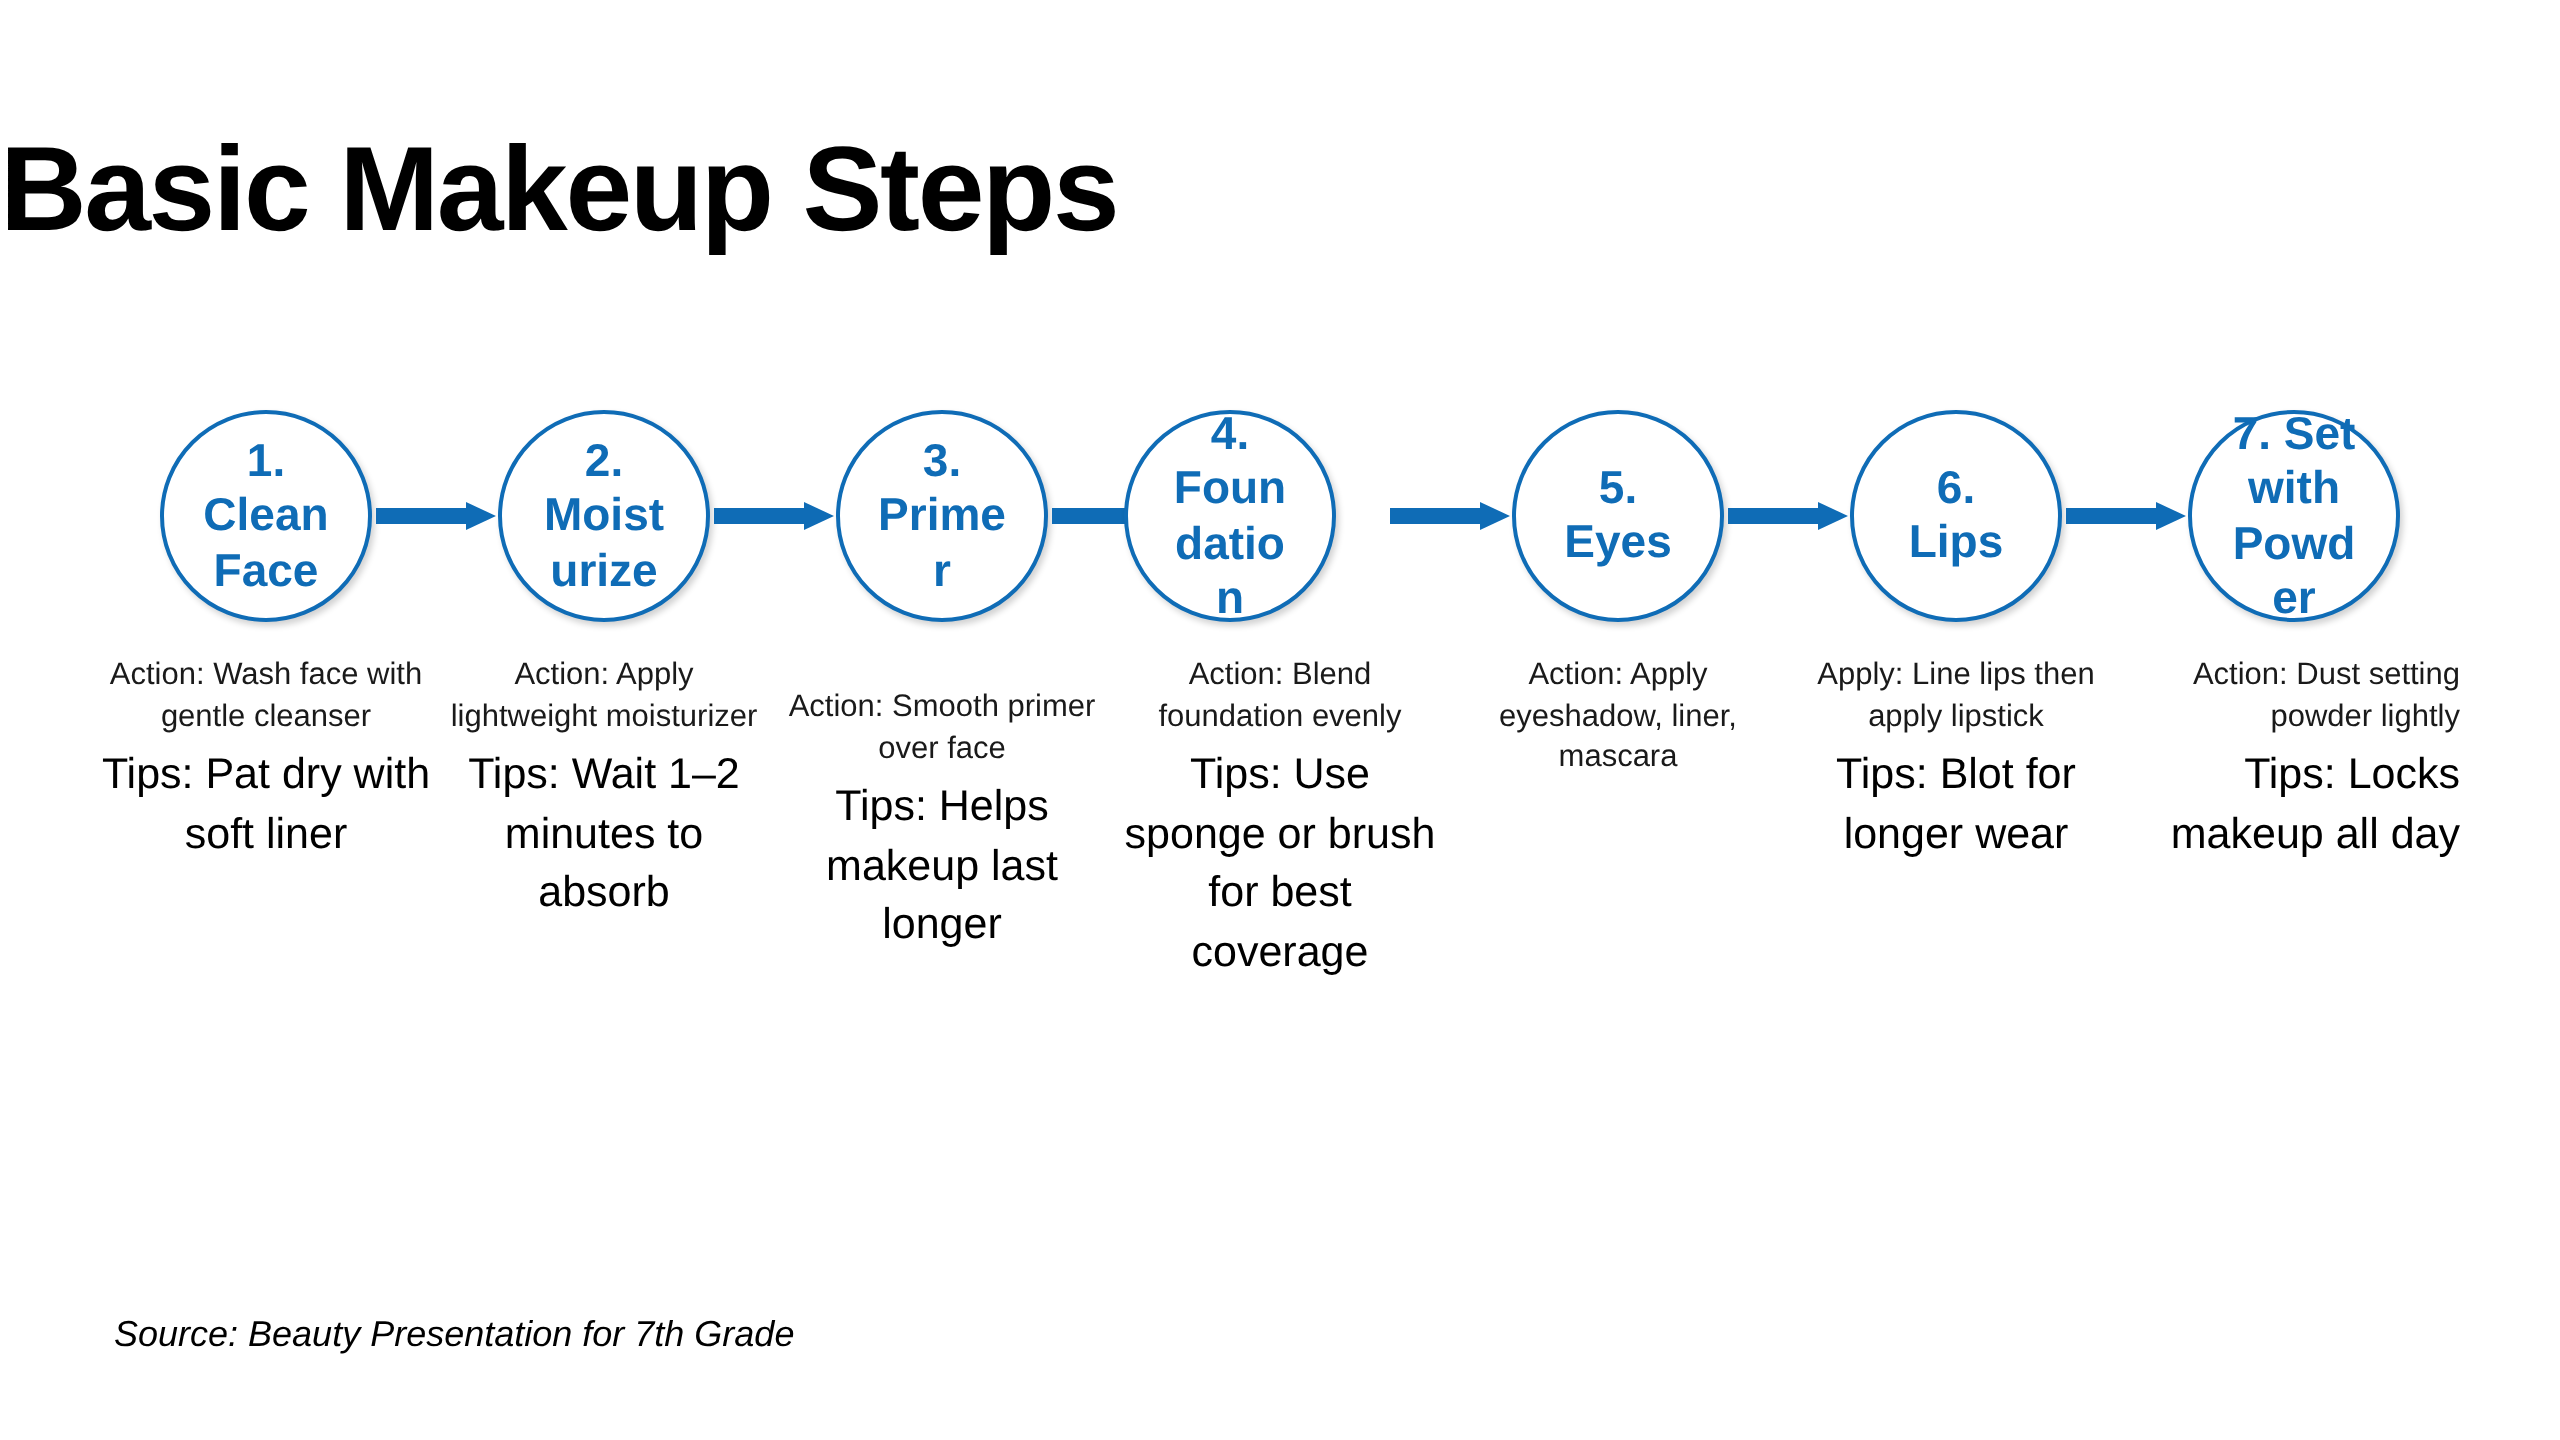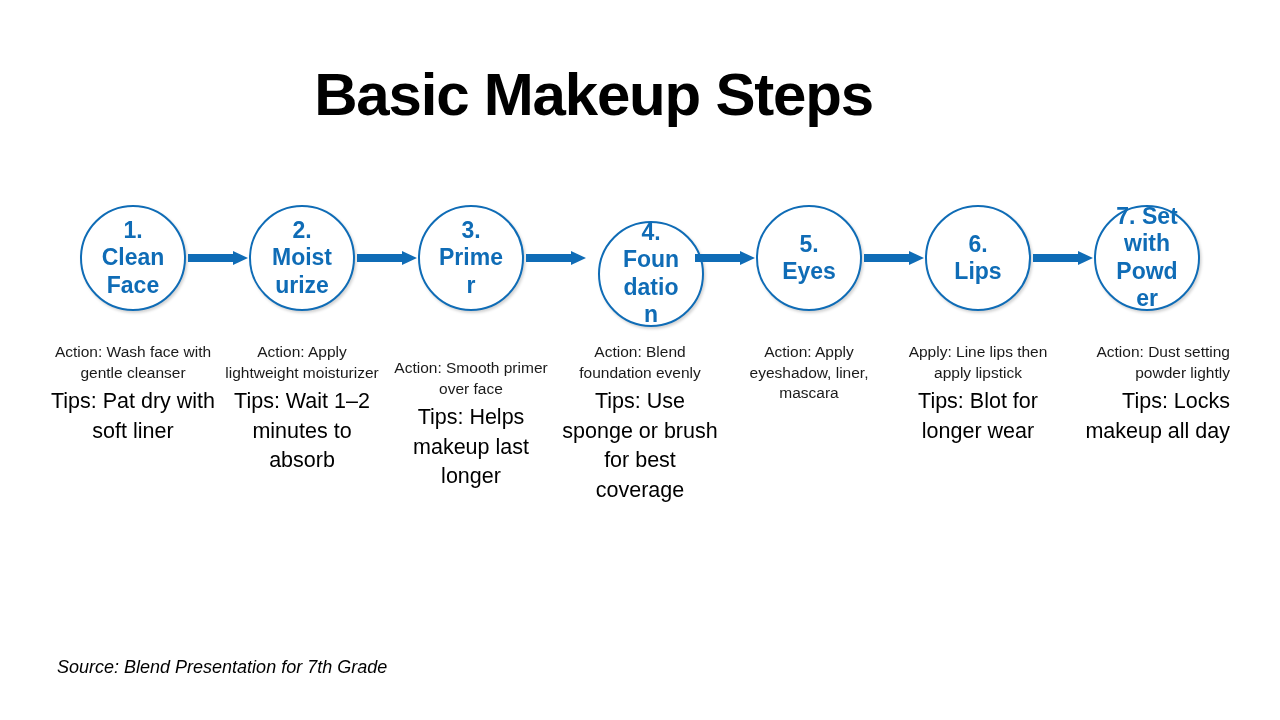--- a/index.html
+++ b/index.html
@@ -15,21 +15,20 @@
     color: #000000;
     position: relative;
   }
 
   
   .slide-title {
     position: absolute;
     top: 62px;
     left: 0;
     width: 1187px;
-    text-align: center;
     font-size: 60px;
     font-weight: 700;
     letter-spacing: -1.2px;
     color: #000000;
     line-height: 1.1;
   }
 
   
   .flow-row {
     position: absolute;
@@ -98,21 +97,21 @@
     width: 0;
     height: 0;
     border-top: 7px solid transparent;
     border-bottom: 7px solid transparent;
     border-left: 15px solid #0F6CB6;
   }
 
   
   .captions {
     position: absolute;
-    top: 342px;
+    top: 328px;
     left: 0;
     width: 1280px;
     height: 230px;
   }
   .caption-col {
     position: absolute;
     top: 0;
     width: 166px;
     text-align: center;
   }
@@ -161,21 +160,21 @@
       <div class="head"></div>
     </div>
     <div class="step-node" style="left: 338px;">
       <div class="step-circle"></div>
       <div class="step-label">3. Primer</div>
     </div>
     <div class="step-arrow" style="left: 446px;">
       <div class="shaft"></div>
       <div class="head"></div>
     </div>
-    <div class="step-node" style="left: 518px; margin-top: 16px;">
+    <div class="step-node" style="left: 482px;">
       <div class="step-circle"></div>
       <div class="step-label">4. Foundation</div>
     </div>
     <div class="step-arrow" style="left: 615px;">
       <div class="shaft"></div>
       <div class="head"></div>
     </div>
     <div class="step-node" style="left: 676px;">
       <div class="step-circle"></div>
       <div class="step-label">5. Eyes</div>
@@ -221,13 +220,13 @@
     <div class="caption-col" style="left: 895px;">
       <div class="caption-action">Apply: Line lips then apply lipstick</div>
       <div class="caption-tip">Tips: Blot for longer wear</div>
     </div>
     <div class="caption-col" style="left: 1064px; text-align: right;">
       <div class="caption-action">Action: Dust setting powder lightly</div>
       <div class="caption-tip">Tips: Locks makeup all day</div>
     </div>
   </div>
 
-<div class="source-note">Source: Blend Presentation for 7th Grade</div>
+<div class="source-note">Source: Beauty Presentation for 7th Grade</div>
 
 </body></html>

